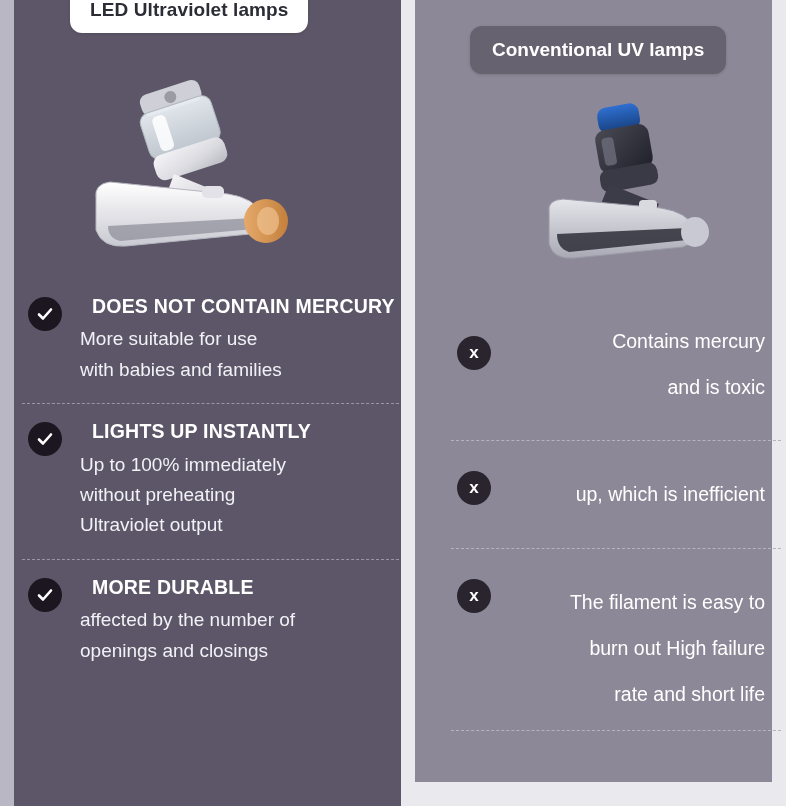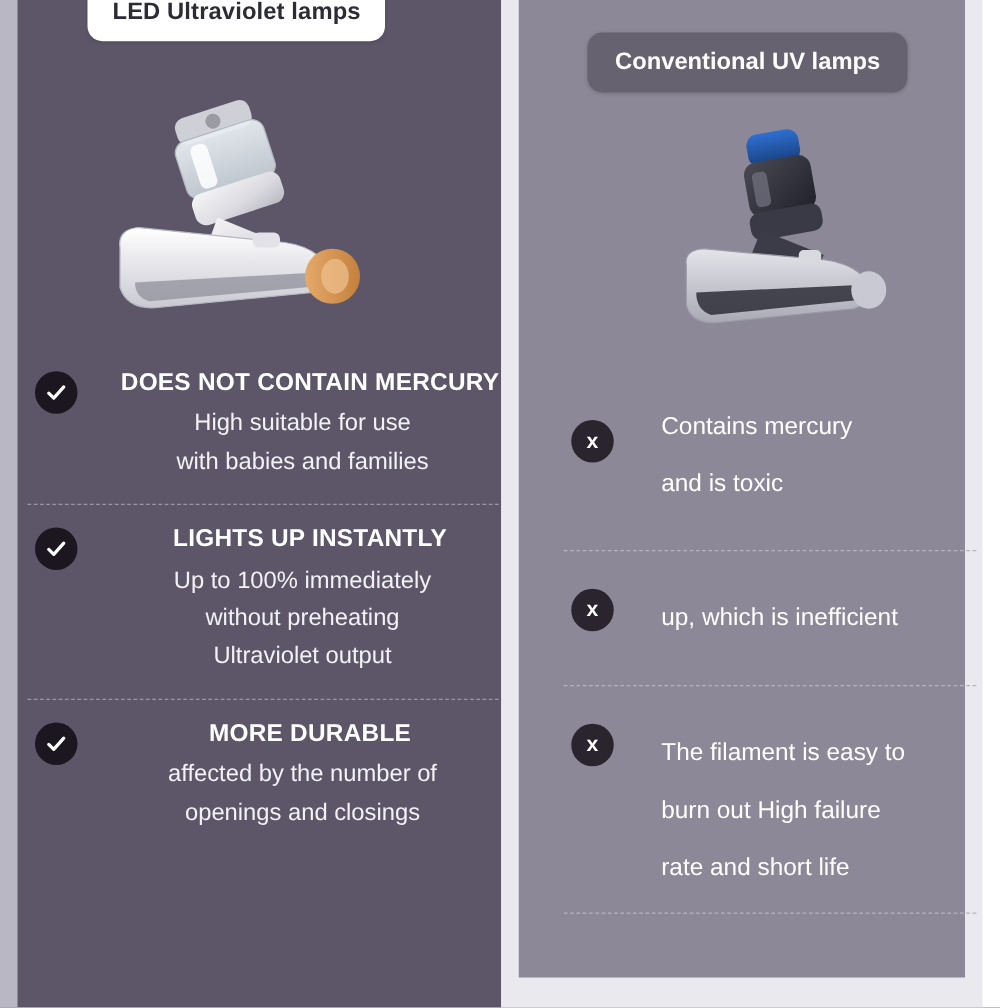--- a/index.html
+++ b/index.html
@@ -21,21 +21,20 @@
     background: #ffffff;
   }
   
   .panel-left {
     position: relative;
     width: 401px;
     height: 806px;
     background: #5c5668;
     box-sizing: border-box;
     padding: 0;
-    text-align: center;
   }
   .panel-left::before {
     content: "";
     position: absolute;
     left: 0; top: 0; bottom: 0;
     width: 14px;
     background: #b9b7c4;
   }
   
   .panel-right {
@@ -45,20 +44,21 @@
     background: #e9e9ee;
     box-sizing: border-box;
   }
   .right-inner {
     position: absolute;
     left: 14px;
     top: 0;
     width: 357px;
     height: 782px;
     background: #8d8897;
+    text-align: right;
   }
   
   .chip-left {
     position: absolute;
     left: 70px;
     top: -14px;
     background: #ffffff;
     color: #2c2c35;
     font-size: 19px;
     font-weight: bold;
@@ -244,21 +244,21 @@
 
     <div class="features-left">
 
       <div class="feature-left">
         <span class="badge-check">
           <svg width="18" height="18" viewBox="0 0 18 18">
               <path d="M3 9.5 L7 13.5 L15 4.5" stroke="#ffffff" stroke-width="2.6" fill="none" stroke-linecap="round" stroke-linejoin="round"></path>
             </svg>
         </span>
         <p class="feat-title">DOES NOT CONTAIN MERCURY</p>
-        <p class="feat-desc">High suitable for use</p>
+        <p class="feat-desc">More suitable for use</p>
         <p class="feat-desc">with babies and families</p>
       </div>
 
       <div class="feature-left">
         <span class="badge-check">
           <svg width="18" height="18" viewBox="0 0 18 18">
               <path d="M3 9.5 L7 13.5 L15 4.5" stroke="#ffffff" stroke-width="2.6" fill="none" stroke-linecap="round" stroke-linejoin="round"></path>
             </svg>
         </span>
         <p class="feat-title">LIGHTS UP INSTANTLY</p>

